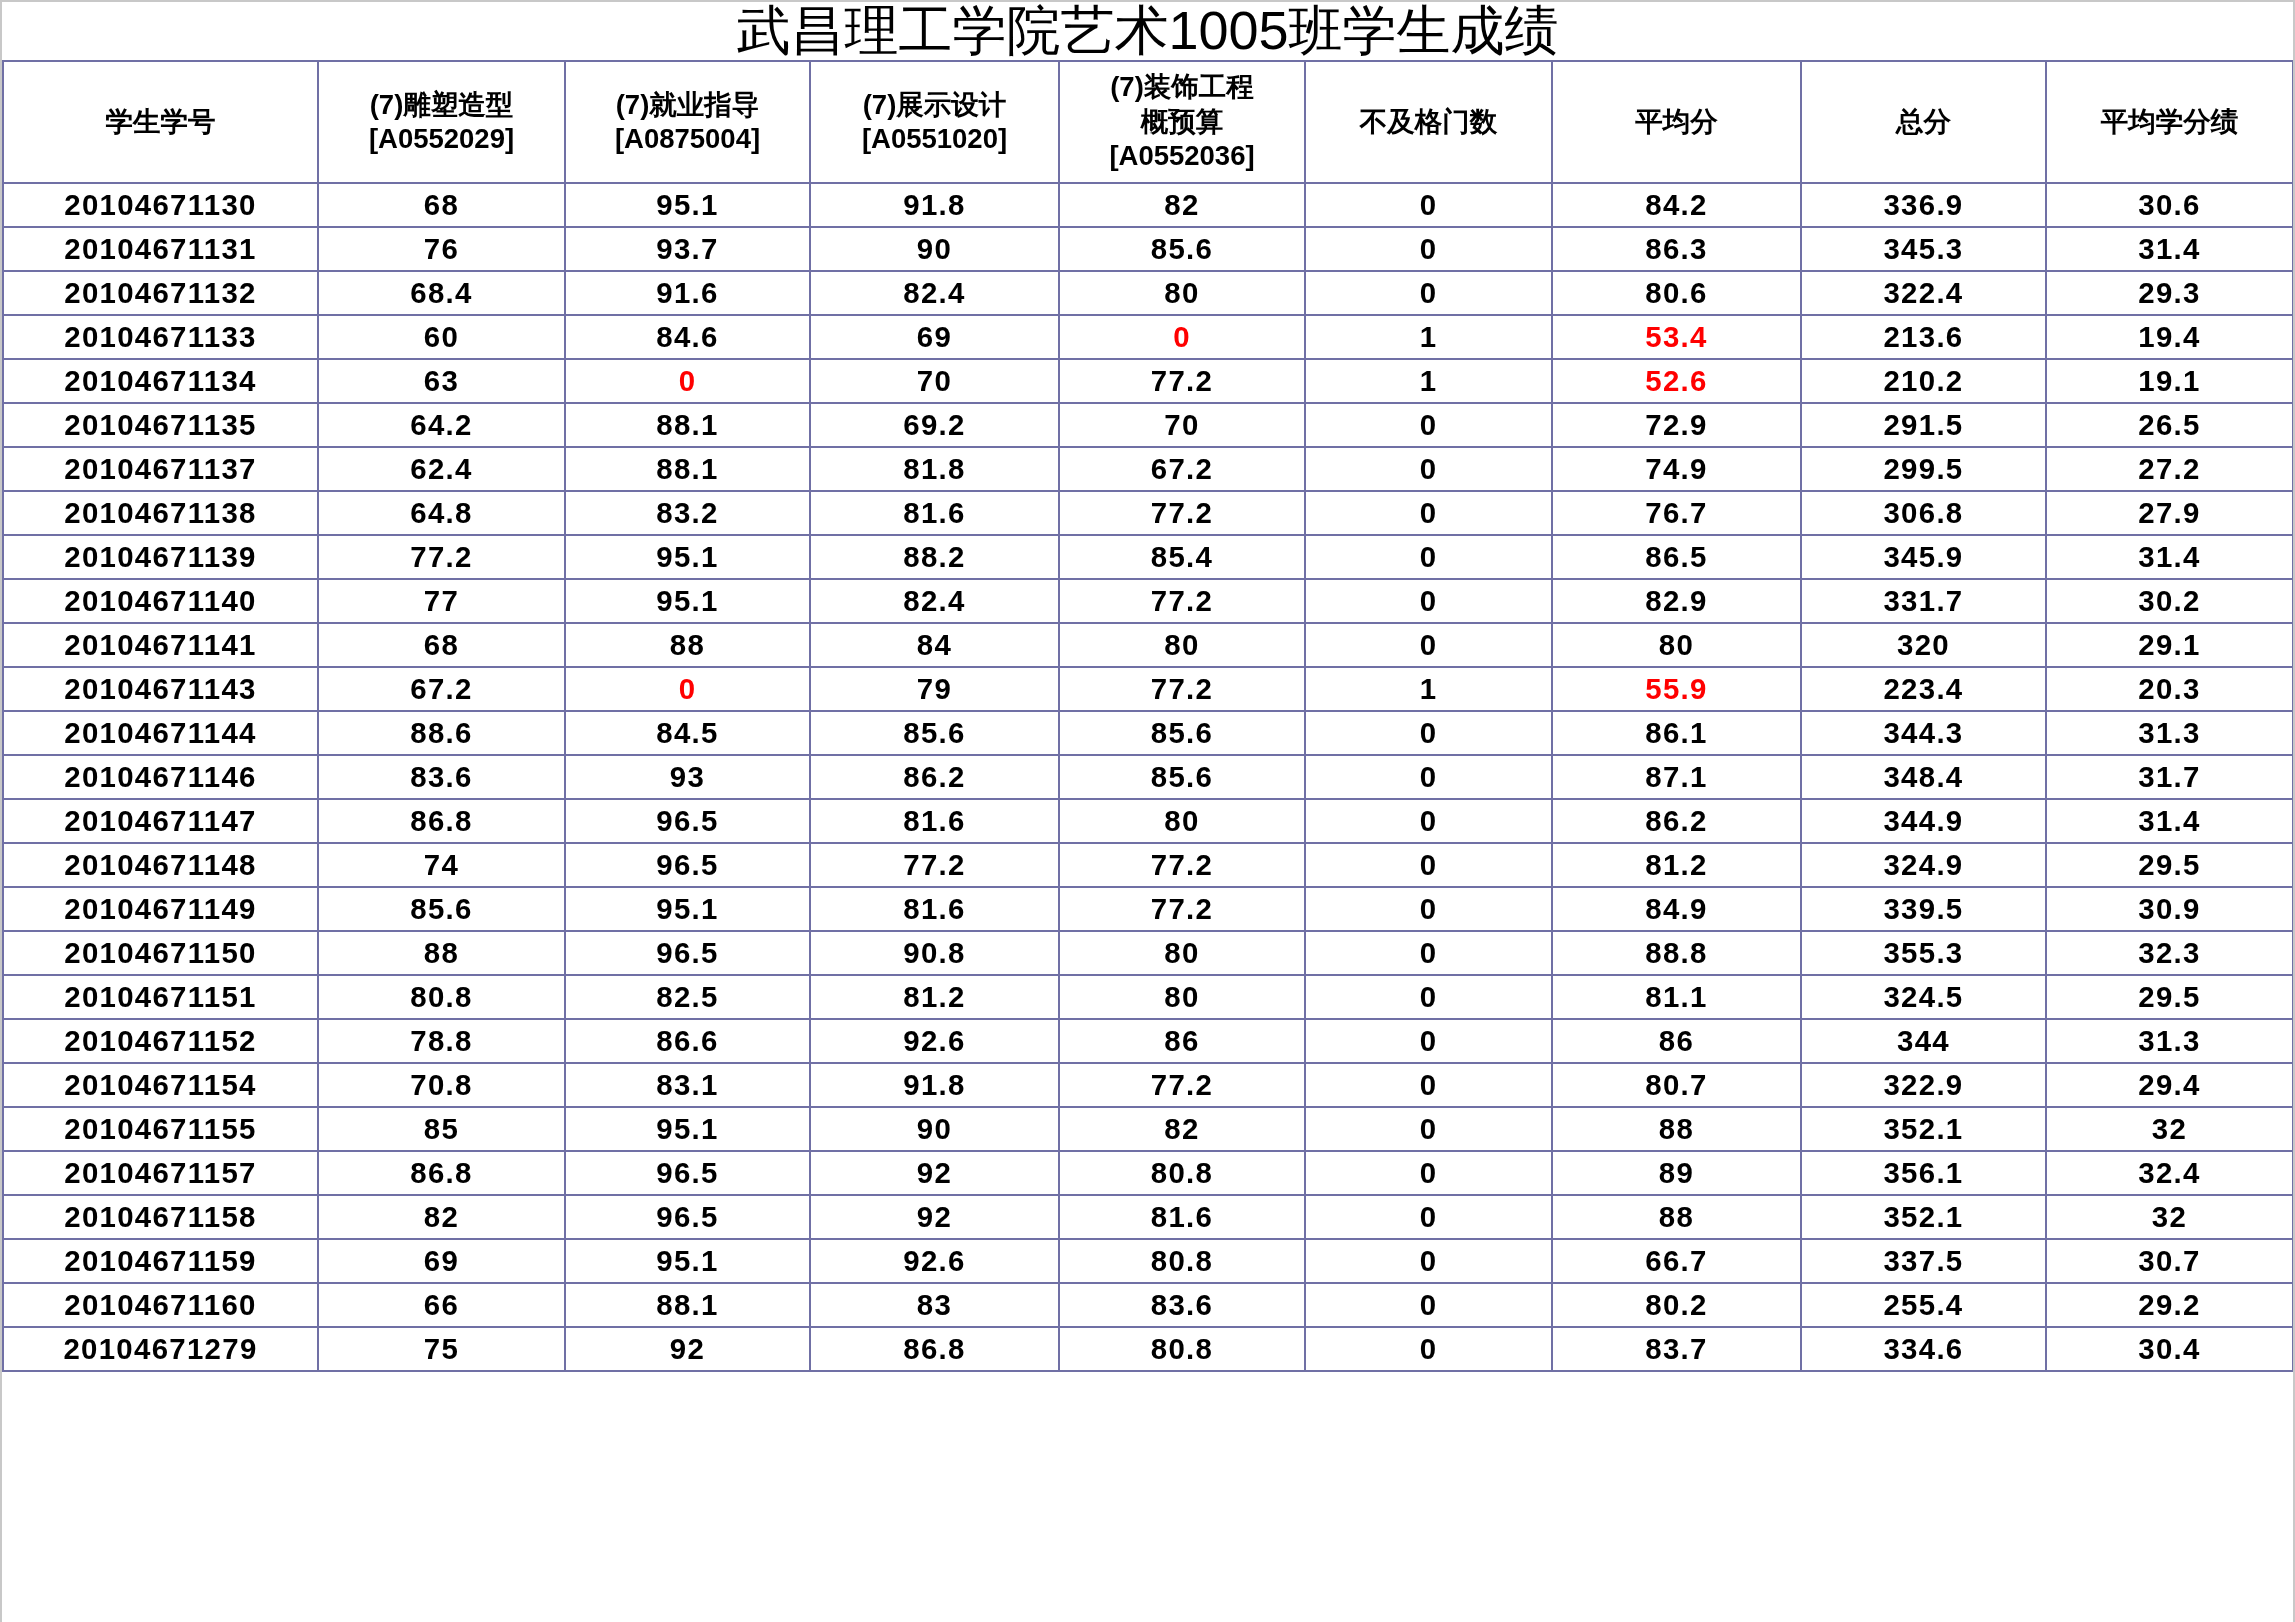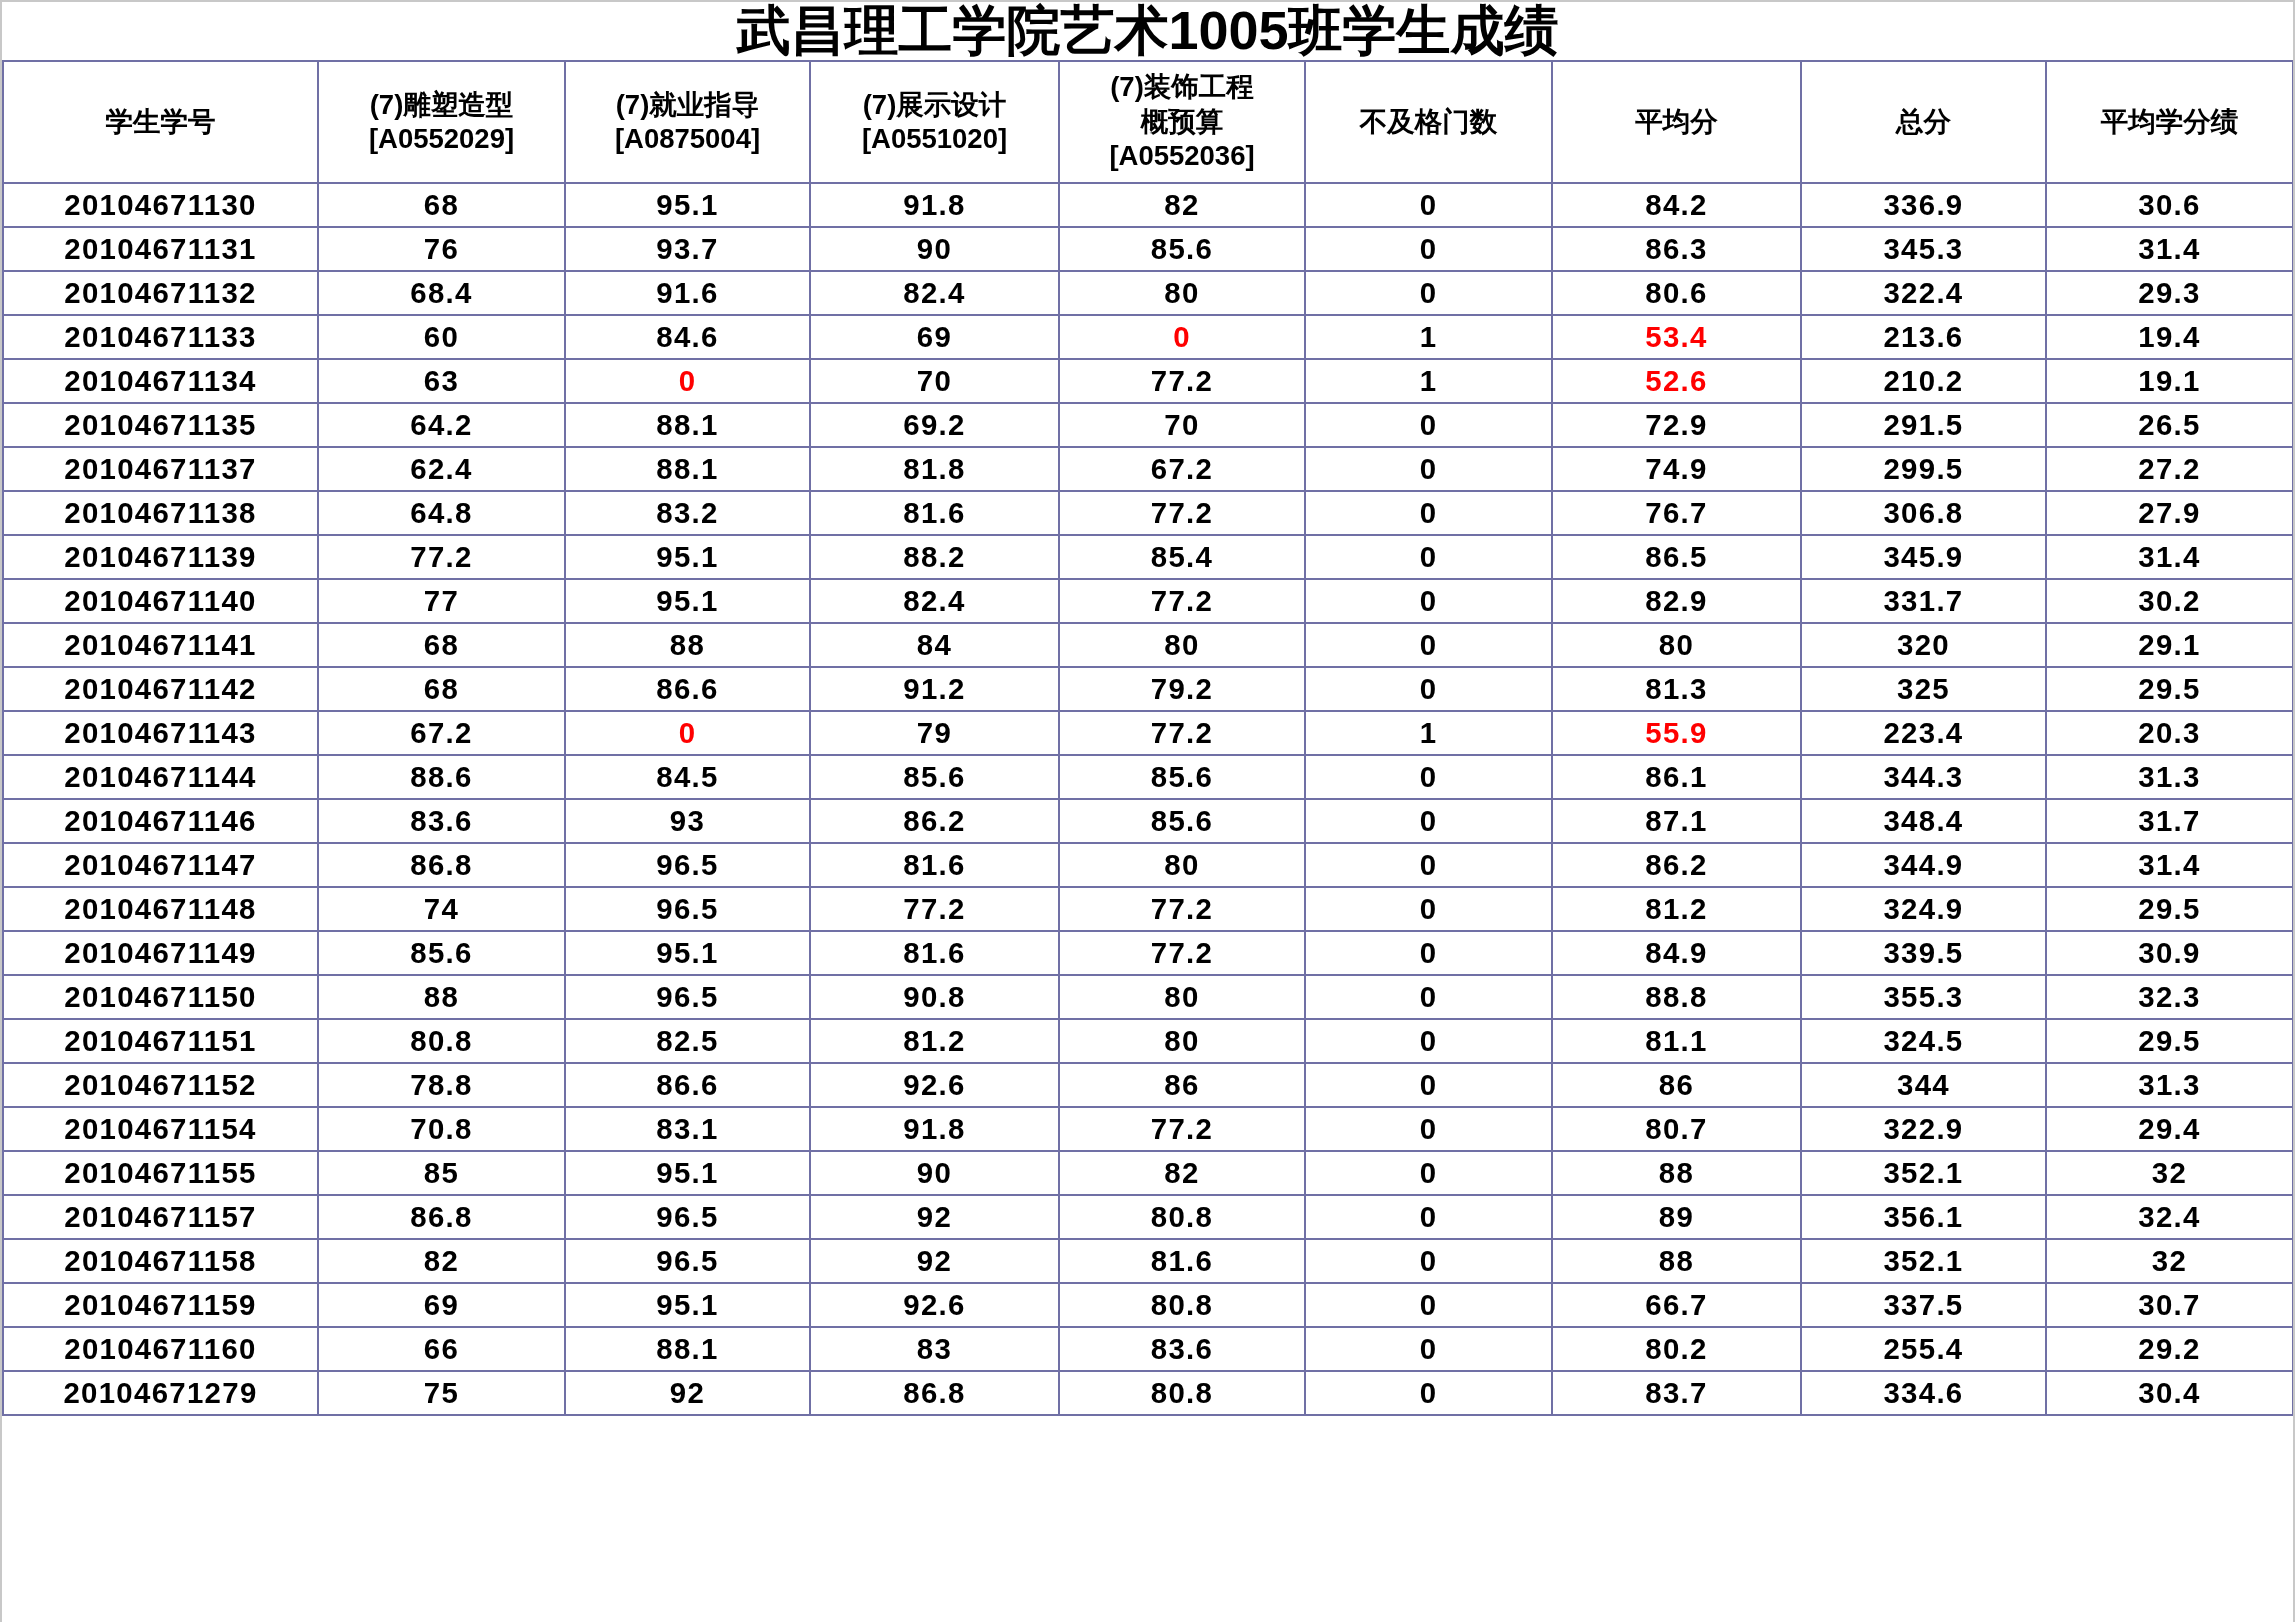--- a/index.html
+++ b/index.html
@@ -14,21 +14,21 @@
     box-sizing: border-box;
     background: #ffffff;
     border-top: 2.6px solid #c8c8c8;
     border-left: 2.6px solid #c8c8c8;
     border-right: 2.6px solid #c8c8c8;
     overflow: hidden;
   }
   .title-row {
     height: 58px;
     display: flex; align-items: center; justify-content: center;
-    font-size: 54px; font-weight: 700;
+    font-size: 54px; font-weight: 400;
     white-space: nowrap;
     color: #000000;
   }
   table.grid {
     border-collapse: collapse;
     table-layout: fixed;
     width: 2290px;
   }
   table.grid th, table.grid td {
     border: 2.6px solid #7070a5;
@@ -204,31 +204,20 @@
           <td>68</td>
           <td>88</td>
           <td>84</td>
           <td>80</td>
           <td>0</td>
           <td>80</td>
           <td>320</td>
           <td>29.1</td>
         </tr>
         <tr>
-          <td>20104671142</td>
-          <td>68</td>
-          <td>86.6</td>
-          <td>91.2</td>
-          <td>79.2</td>
-          <td>0</td>
-          <td>81.3</td>
-          <td>325</td>
-          <td>29.5</td>
-        </tr>
-        <tr>
           <td>20104671143</td>
           <td>67.2</td>
           <td class="fail">0</td>
           <td>79</td>
           <td>77.2</td>
           <td>1</td>
           <td class="fail">55.9</td>
           <td>223.4</td>
           <td>20.3</td>
         </tr>

